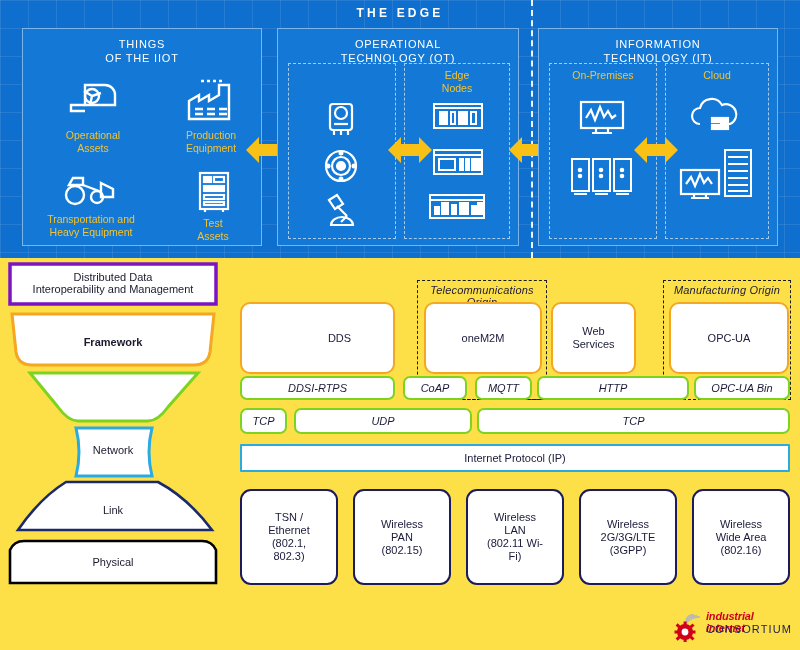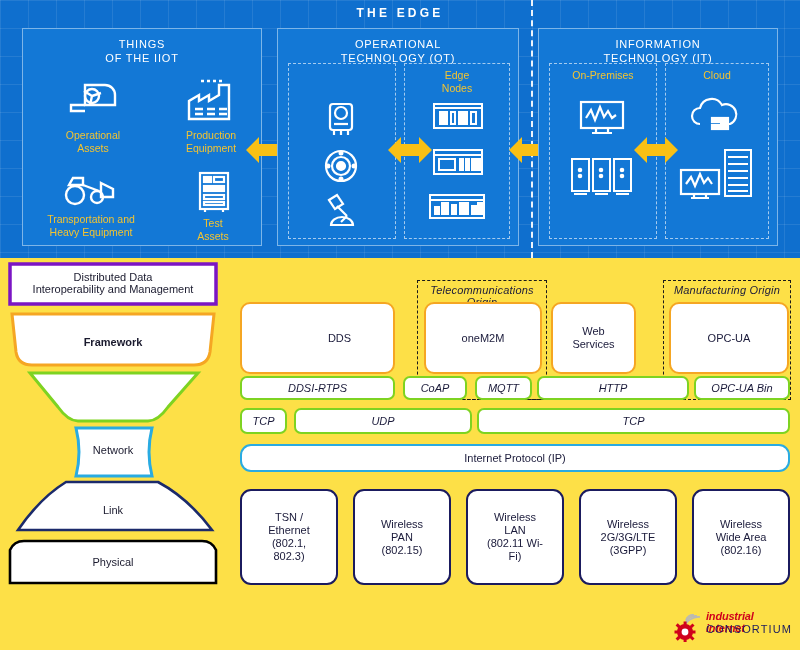--- a/index.html
+++ b/index.html
@@ -87,21 +87,21 @@
   .hg-label.bold { font-weight: 700; }
 
   
   .pbox {
     position: absolute; background: #fff;
     display: flex; align-items: center; justify-content: center;
     text-align: center; color: #1a1a3a; font-size: 11px; line-height: 13px;
   }
   .pbox.orange { border: 2.2px solid #f5a623; border-radius: 10px; }
   .pbox.green  { border: 2.2px solid #7ed321; border-radius: 7px; font-style: italic; }
-  .pbox.cyan   { border: 2.2px solid #29abe2; border-radius: 11px; }
+  .pbox.cyan   { border: 2.2px solid #29abe2; border-radius: 1px; }
   .pbox.navy   { border: 2.2px solid #1b1b5e; border-radius: 11px; }
 
   .origin-box {
     position: absolute; border: 1.4px dashed #1a1a1a;
   }
   .origin-label {
     position: absolute; left: 0; right: 0; top: 3px; text-align: center;
     font-size: 11px; font-style: italic; color: #1a1a3a; letter-spacing: 0.2px;
   }
 

